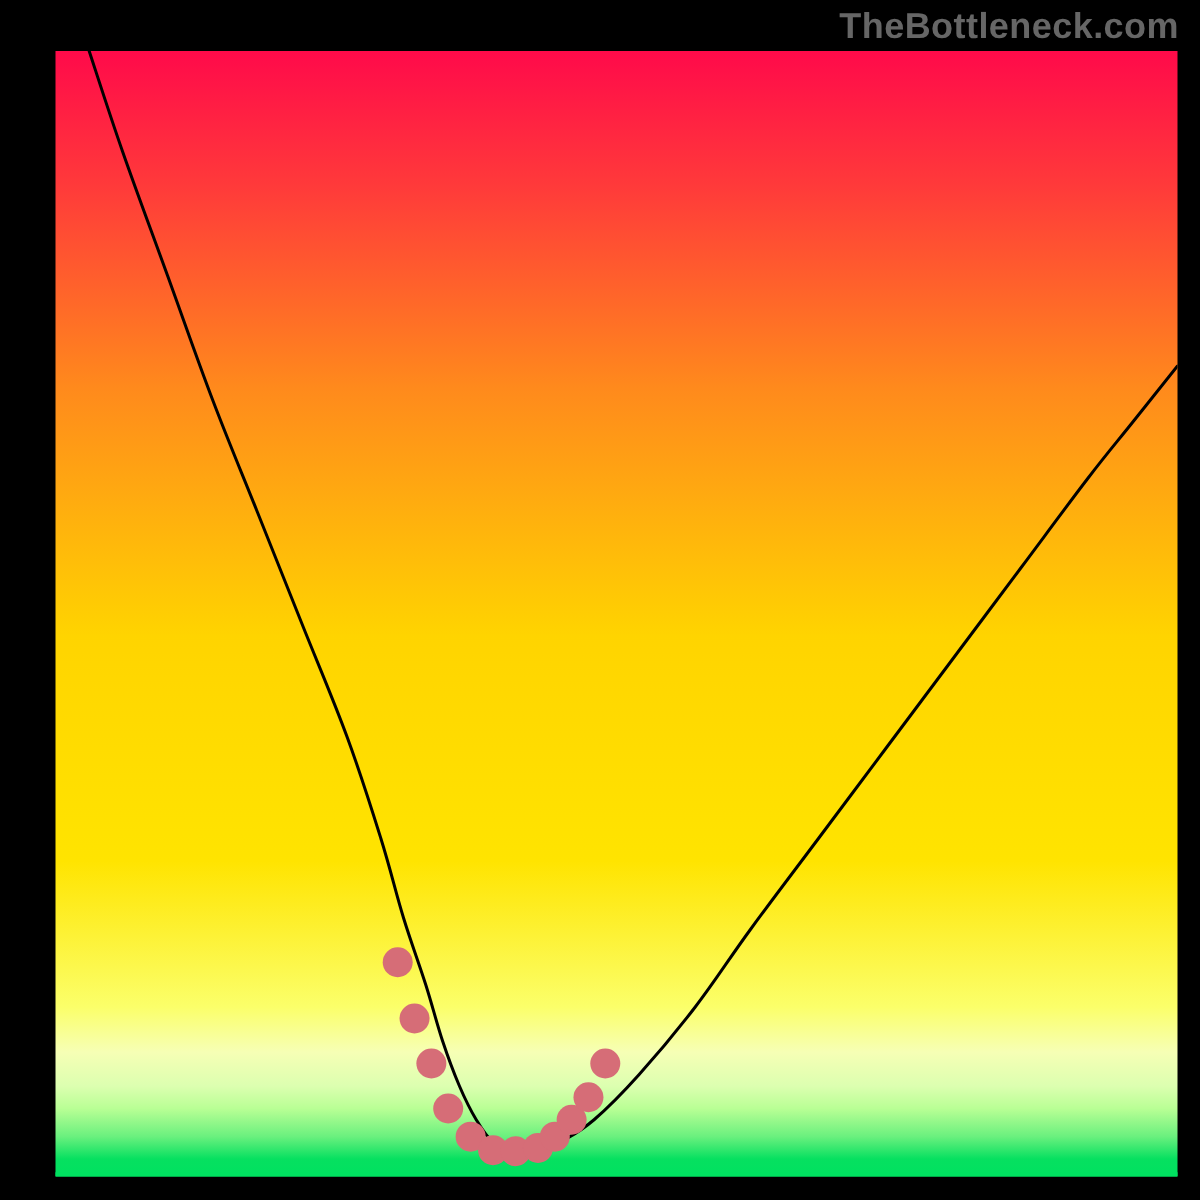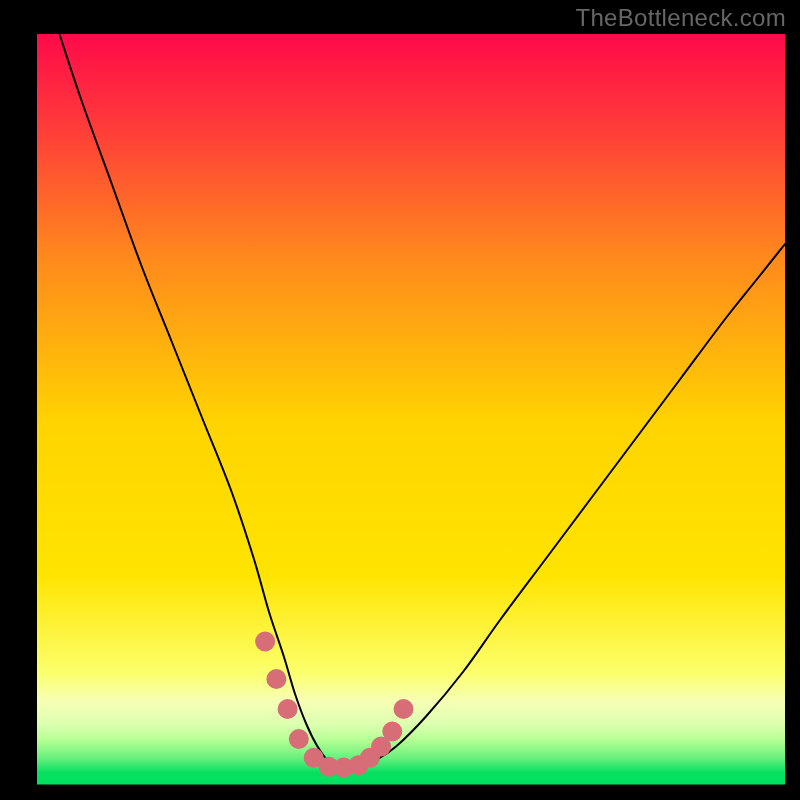--- a/index.html
+++ b/index.html
@@ -18,21 +18,21 @@
     width: 800px;
     height: 800px;
     background: #000;
   }
   .watermark {
     position: absolute;
     top: 4px;
     right: 14px;
     color: #666;
     font-size: 24px;
-    font-weight: 400;
+    font-weight: 700;
     letter-spacing: 0.3px;
   }
   svg {
     position: absolute;
     left: 0;
     top: 0;
   }
 </style>
 </head>
 <body>

